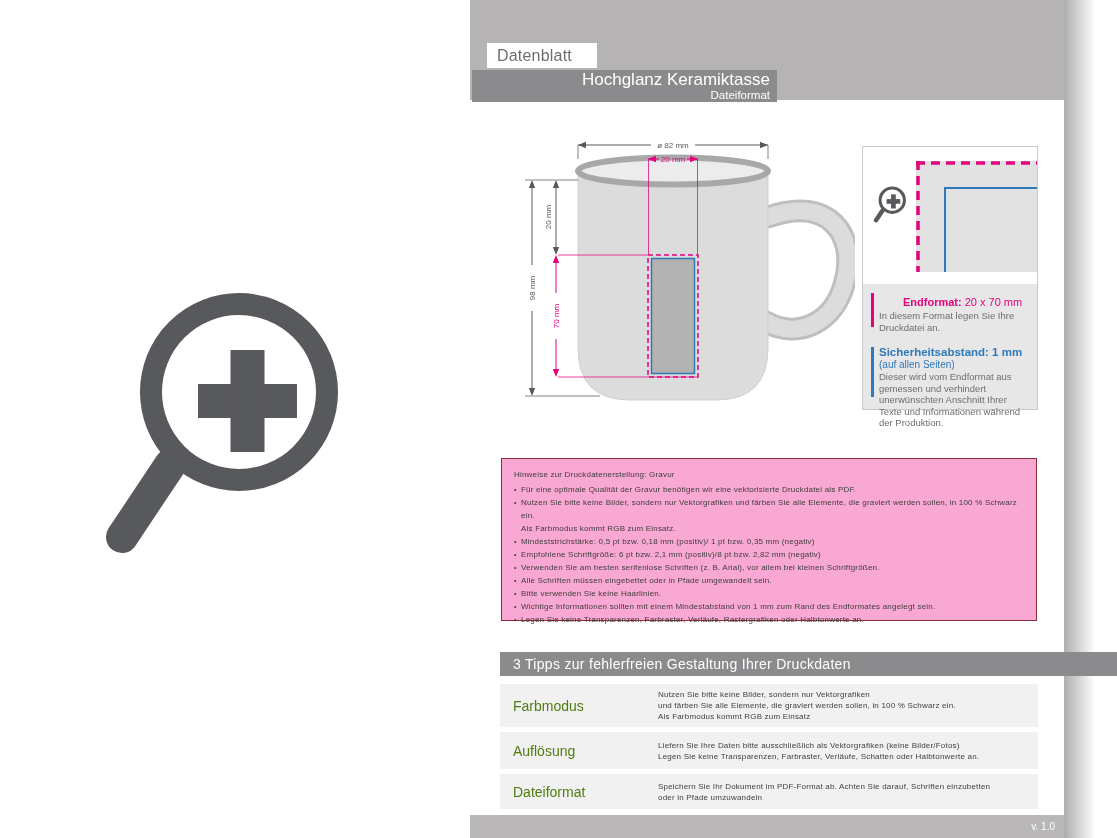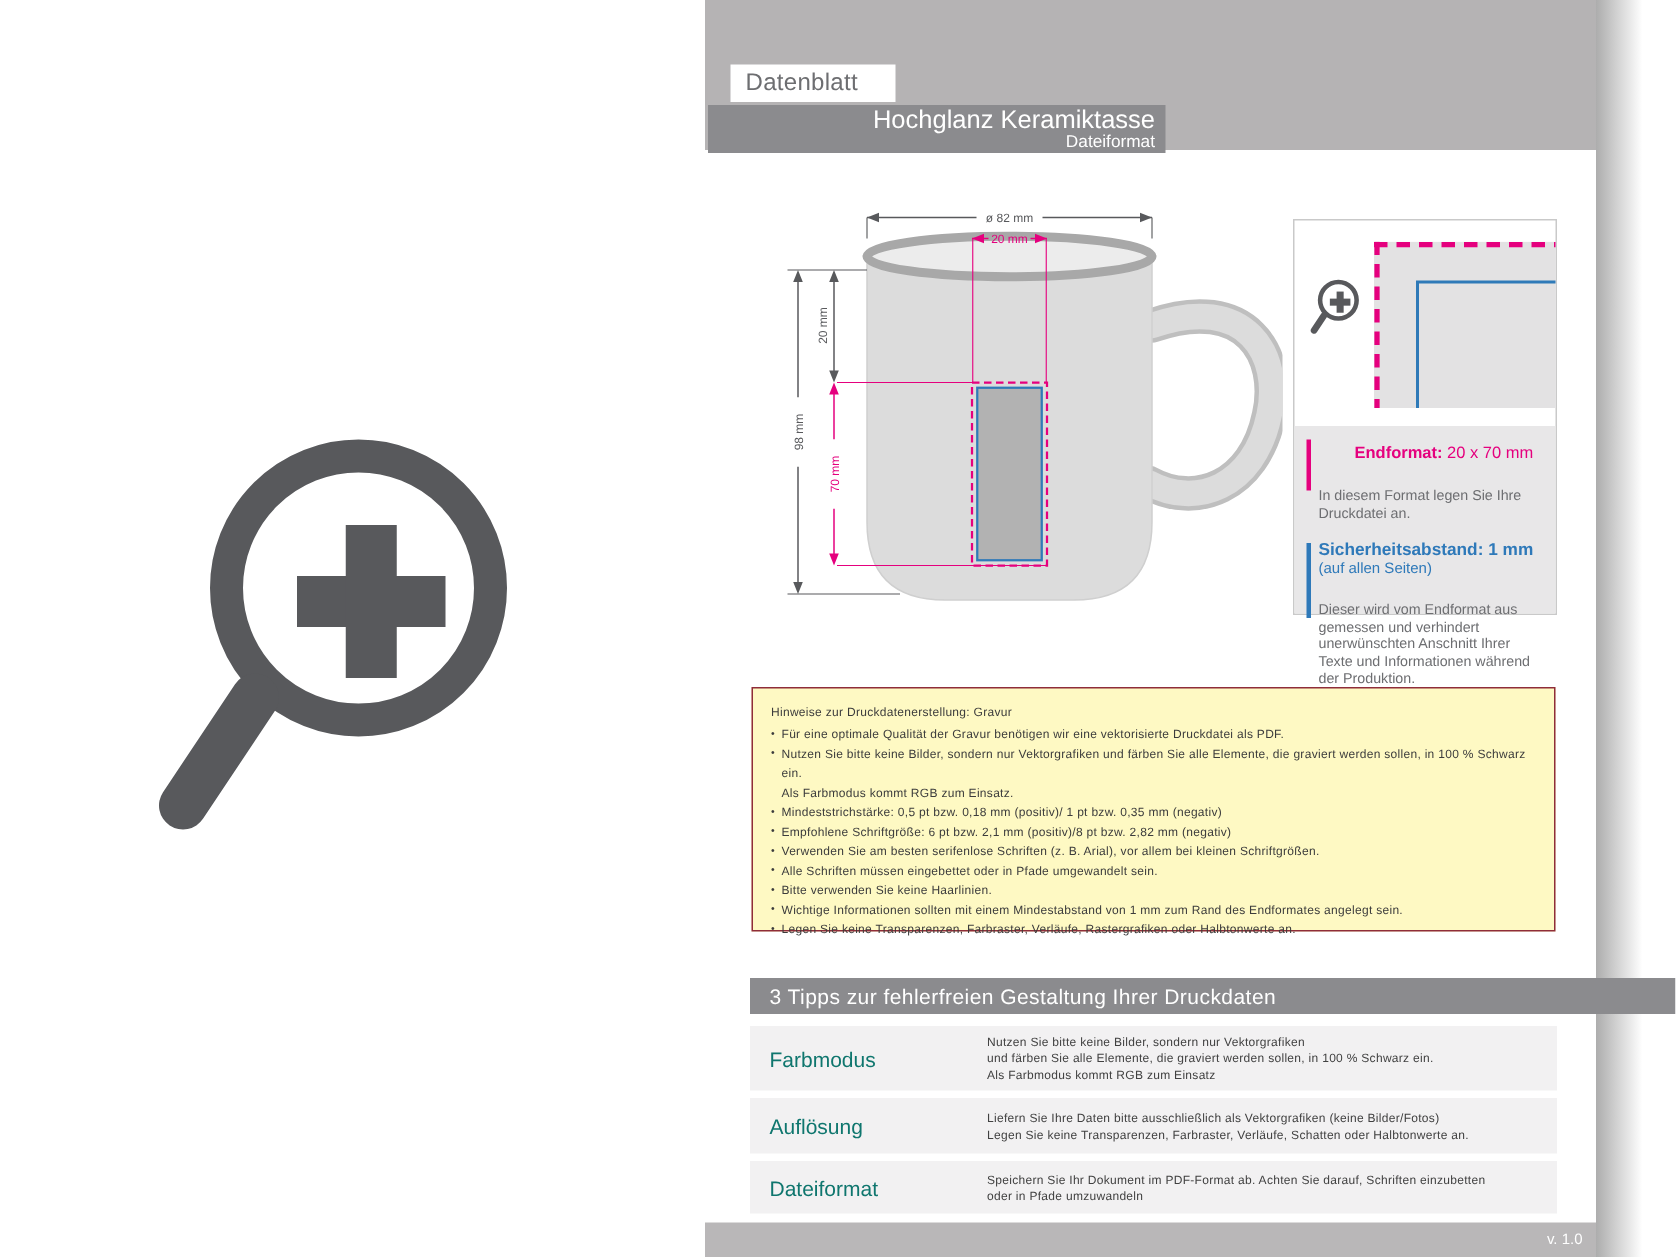--- a/index.html
+++ b/index.html
@@ -37,40 +37,40 @@
                 padding:8px 8px 0 8px; box-sizing:border-box; }
   .lg-block   { position:relative; padding-left:8px; }
   .lg-block::before { content:""; position:absolute; left:0; top:1px; width:3px; }
   .lg-endformat::before { background:#e5007e; height:34px; }
   .lg-safety::before    { background:#2e79b9; height:50px; }
   .lg-safety  { margin-top:13px; }
   .lg-head-m  { color:#e5007e; font-size:11px; font-weight:bold; line-height:13px;padding-left:24px; }
   .lg-val-m   { color:#e5007e; font-size:11px; font-weight:normal; }
   .lg-head-b  { color:#2e79b9; font-size:11.5px; font-weight:bold; line-height:13px; }
   .lg-note-b  { color:#2e79b9; font-size:10px; line-height:12px; }
-  .lg-desc    { color:#6d6e71; font-size:9.5px; line-height:11.5px; margin-top:15px; }
-
-  
-  .hinweise { left:501px; top:458px; width:536px; height:163px; background:#fef9c3;
+  .lg-desc    { color:#6d6e71; font-size:9.5px; line-height:11.5px; margin-top:0; }
+
+  
+  .hinweise { left:501px; top:458px; width:536px; height:163px; background:#f9a8d4;
               border:1px solid #8f2d3a; box-sizing:border-box; padding:11px 10px 0 12px; }
   .hw-title { font-size:8px; color:#3c3c3c; margin-bottom:4px; letter-spacing:.2px; }
   .hw-item  { position:relative; font-size:8px; color:#3c3c3c; line-height:13px;
               padding-left:7px; white-space:pre-line; letter-spacing:.2px; }
   .hw-item::before { content:"\2022"; position:absolute; left:0; top:0; font-size:7px; }
 
   
   .tips-header { left:500px; top:652px; width:620px; height:24px; background:#8b8b8e;
                  display:flex; align-items:center; }
   .tips-header span { color:#fff; font-size:14px; padding-left:13px; letter-spacing:.3px; }
   .tip-row  { left:500px; width:538px; background:#f2f1f2; display:flex; align-items:center;
               box-sizing:border-box; }
   .tip-row-1 { top:684px; height:43px; }
   .tip-row-2 { top:732px; height:37px; }
   .tip-row-3 { top:774px; height:35px; }
-  .tip-label { width:145px; padding-left:13px; font-size:14px; color:#0f766e; flex:none; }
+  .tip-label { width:145px; padding-left:13px; font-size:14px; color:#4d7c0f; flex:none; }
   .tip-text  { font-size:8px; color:#414141; line-height:11px; white-space:pre-line;
                letter-spacing:.2px; }
 
   
   .diagram { left:515px; top:135px; }
   .dim-text   { font-size:8px; fill:#58595c; }
   .dim-text-m { font-size:8px; fill:#e5007e; }
 </style>
 </head>
 <body>

